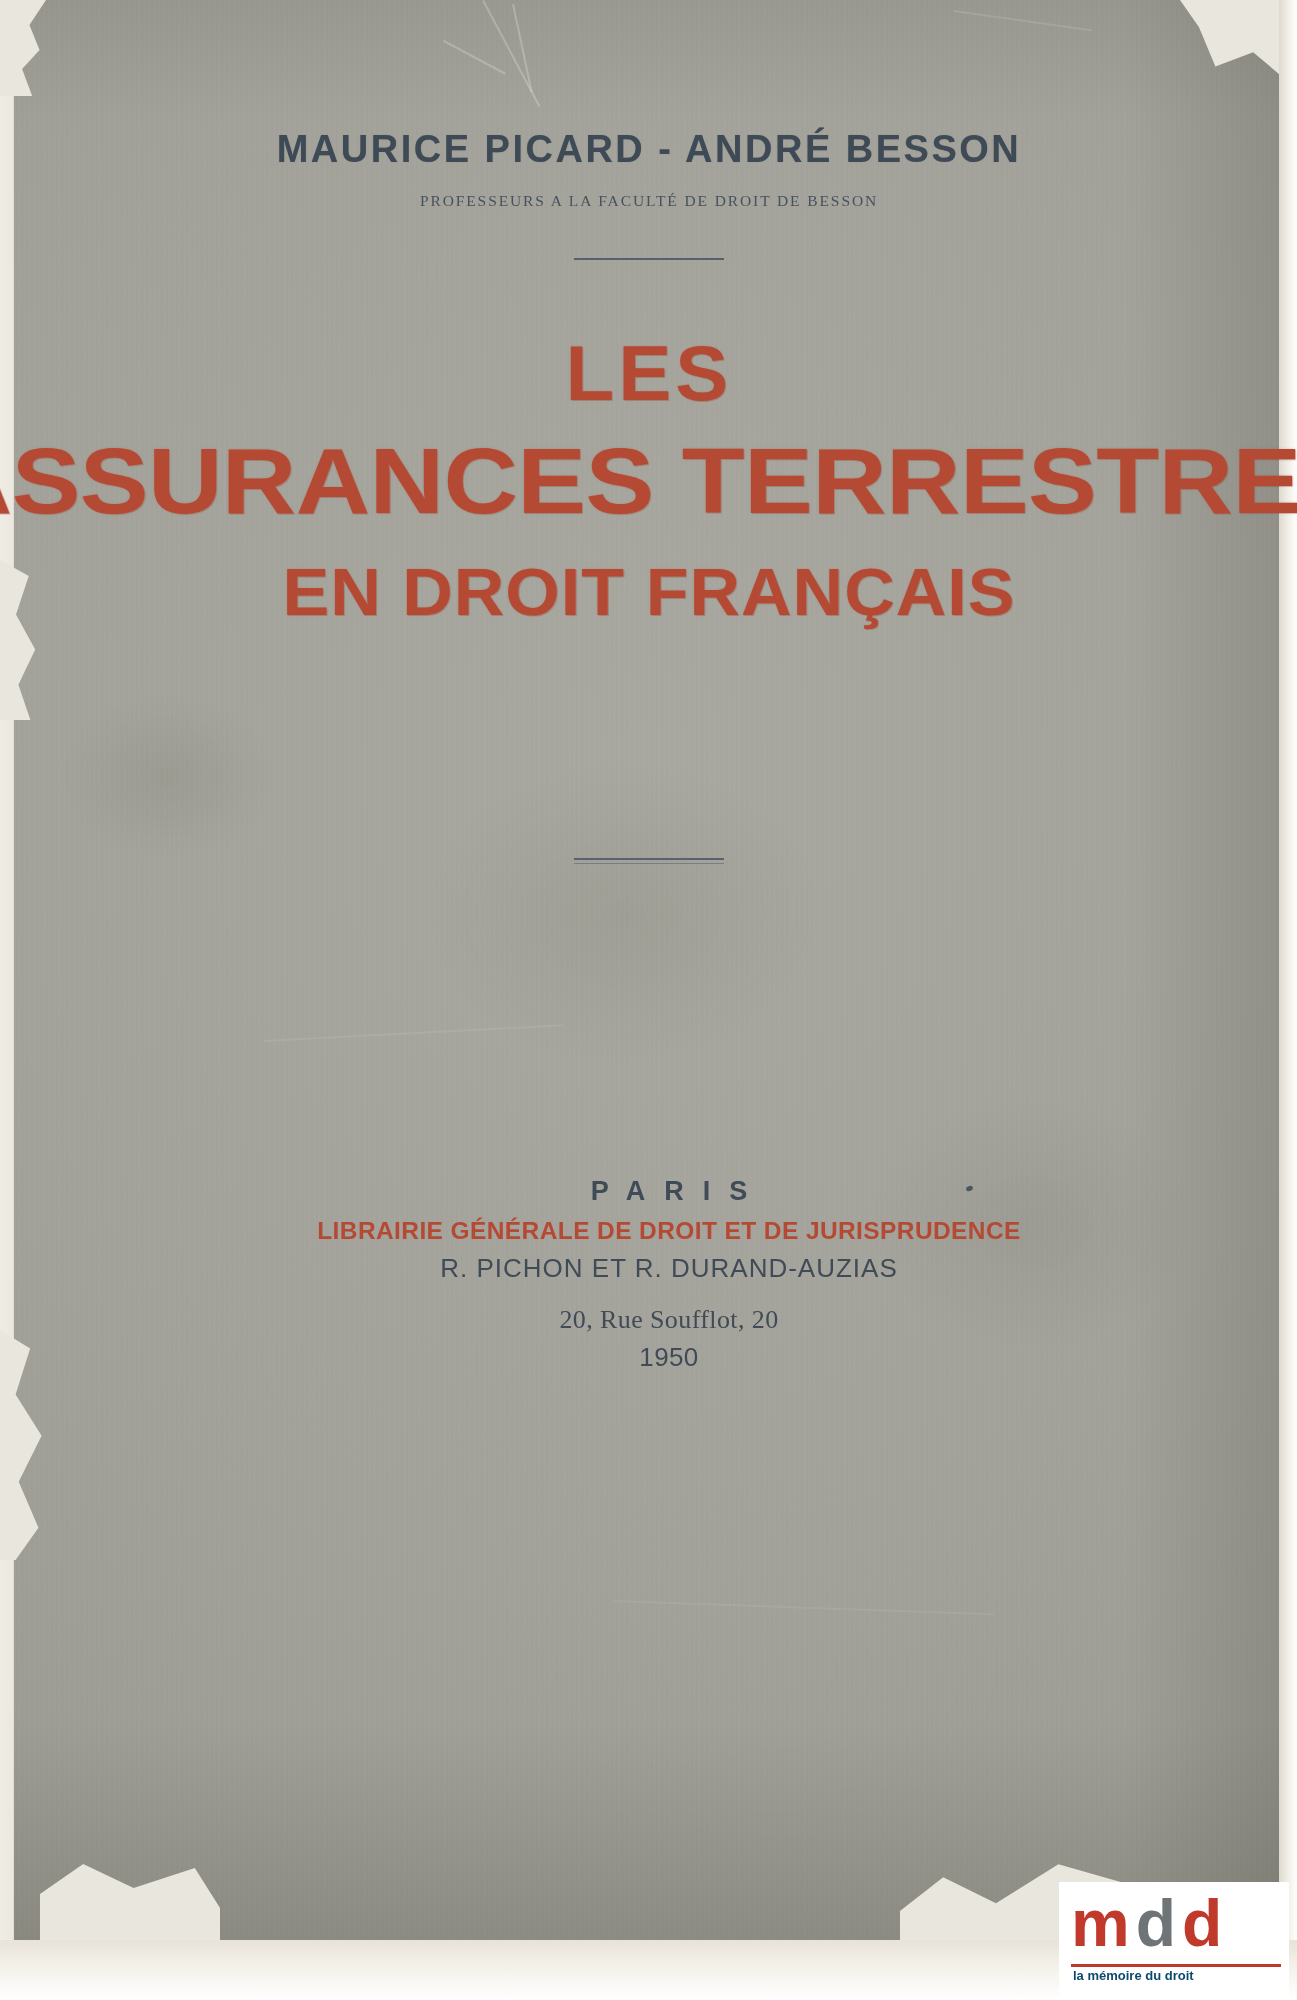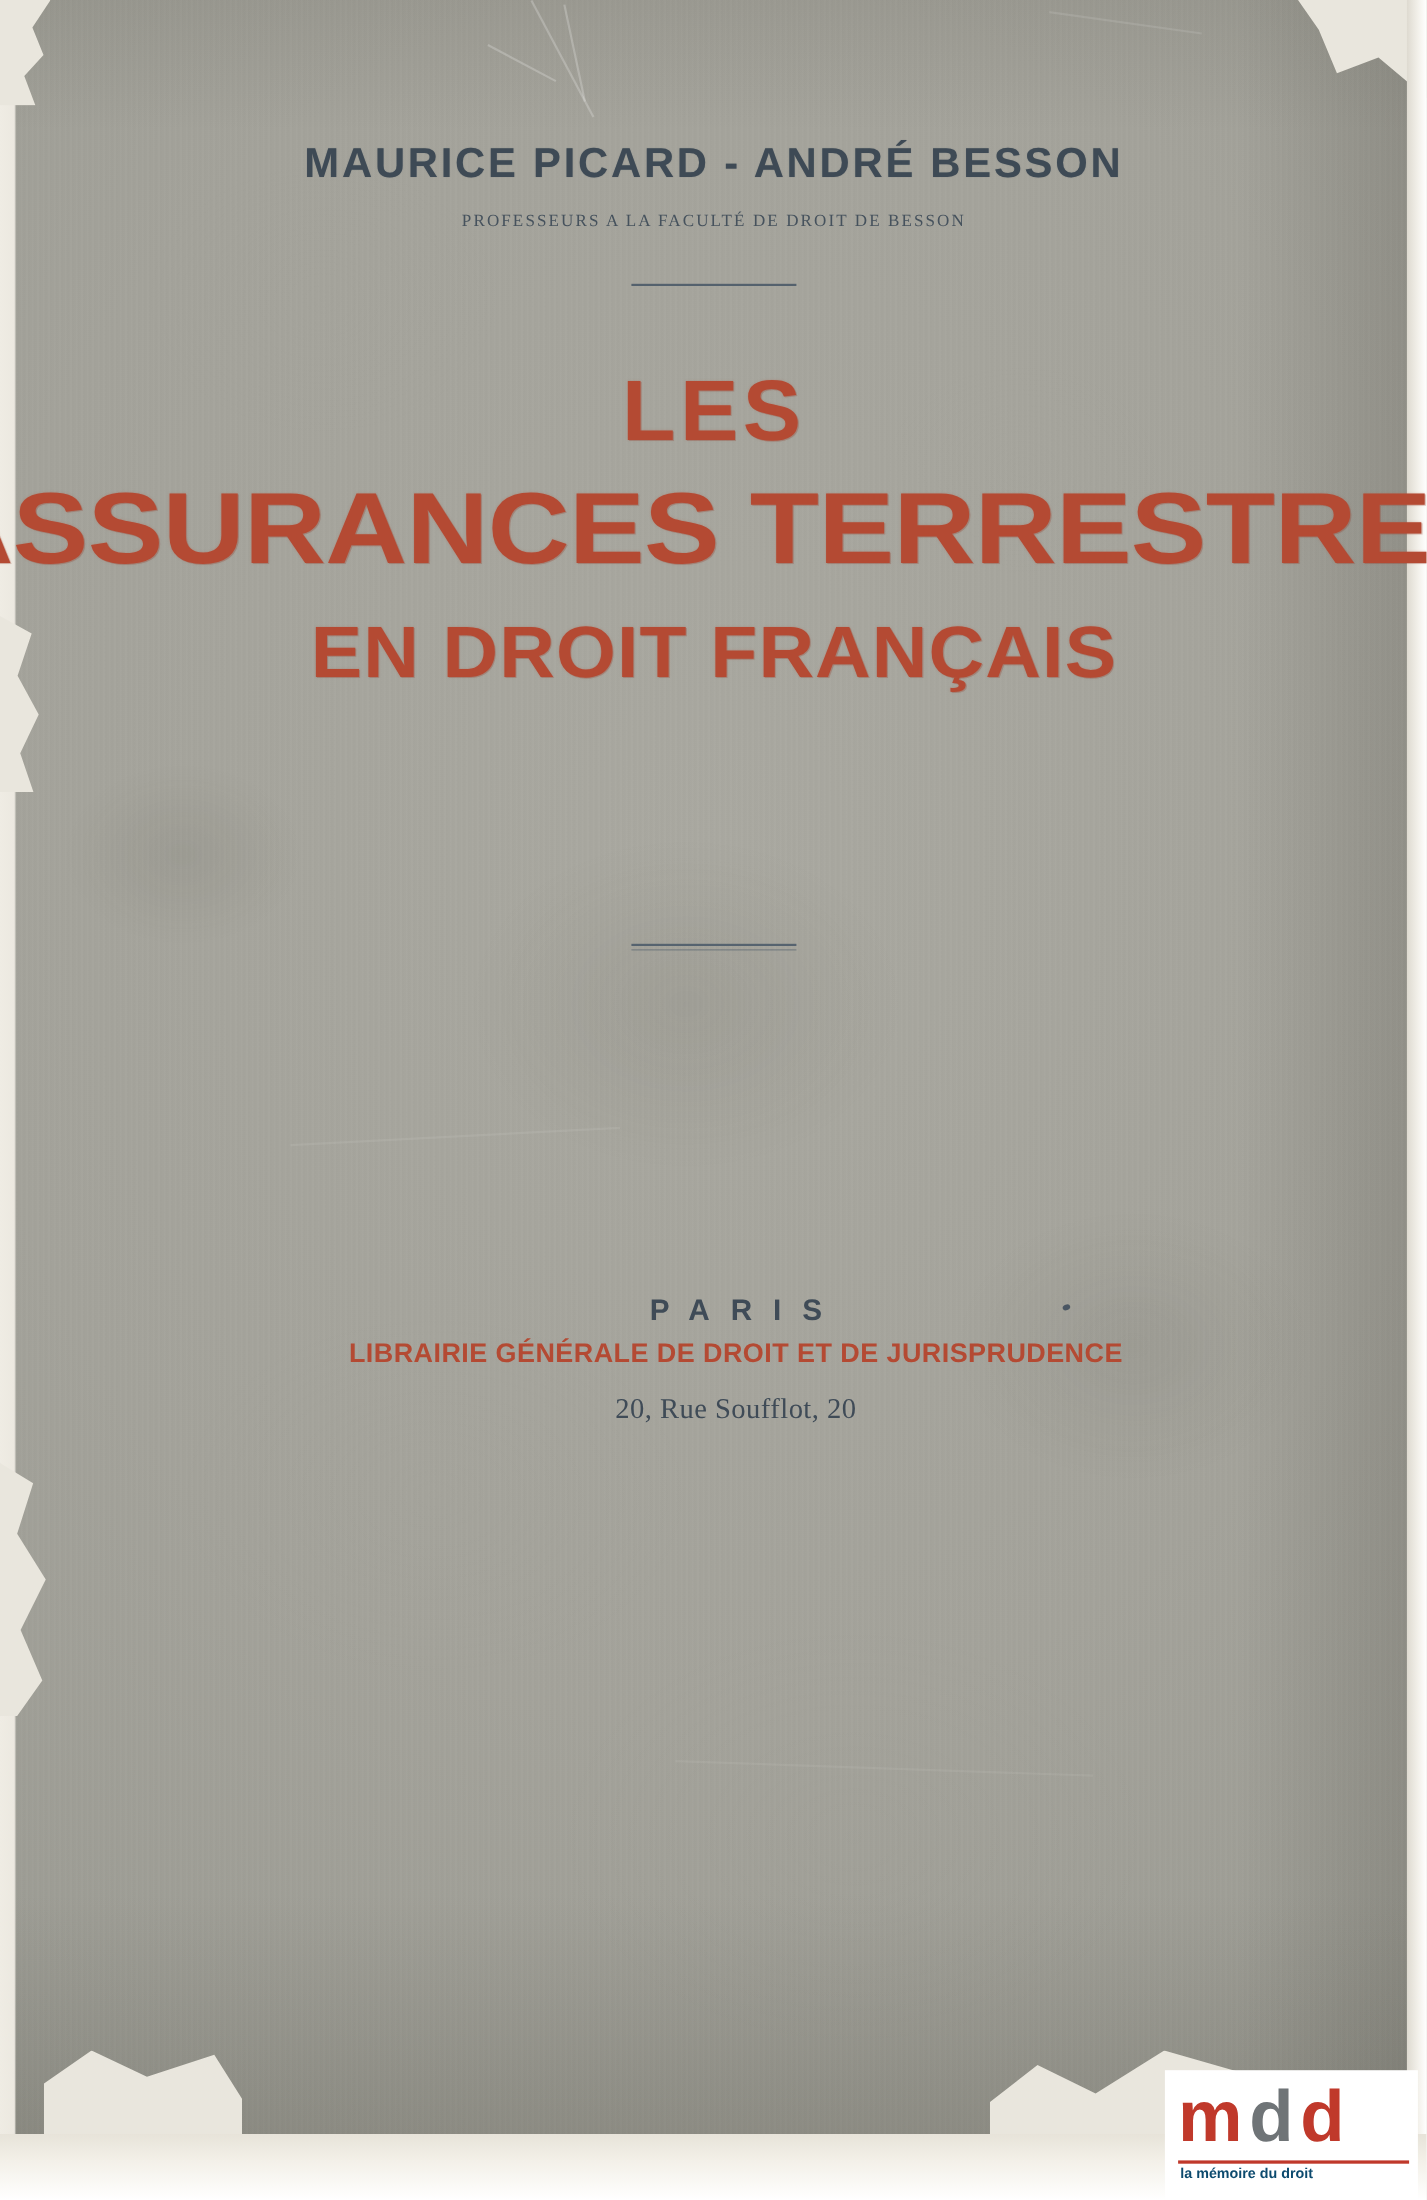--- a/index.html
+++ b/index.html
@@ -367,21 +367,23 @@
       <div class="t-les">LES</div>
       <div class="t-main">ASSURANCES TERRESTRES</div>
       <div class="t-sub">EN DROIT FRANÇAIS</div>
     </div>
 
     <div class="rule bottom"></div>
 
     <div class="imprint">
       <div class="imp-paris">PARIS</div>
       <div class="imp-pub">LIBRAIRIE GÉNÉRALE DE DROIT ET DE JURISPRUDENCE</div>
+      <div class="imp-dir">R. PICHON ET R. DURAND-AUZIAS</div>
       <div class="imp-addr">20, Rue Soufflot, 20</div>
+      <div class="imp-year">1950</div>
     </div>
 
     <div class="ink-dot"></div>
   </div>
 
   <div class="logo">
     <div class="logo-marks">
       <span class="logo-m">m</span>
       <span class="logo-d1">d</span>
       <span class="logo-d2">d</span>

